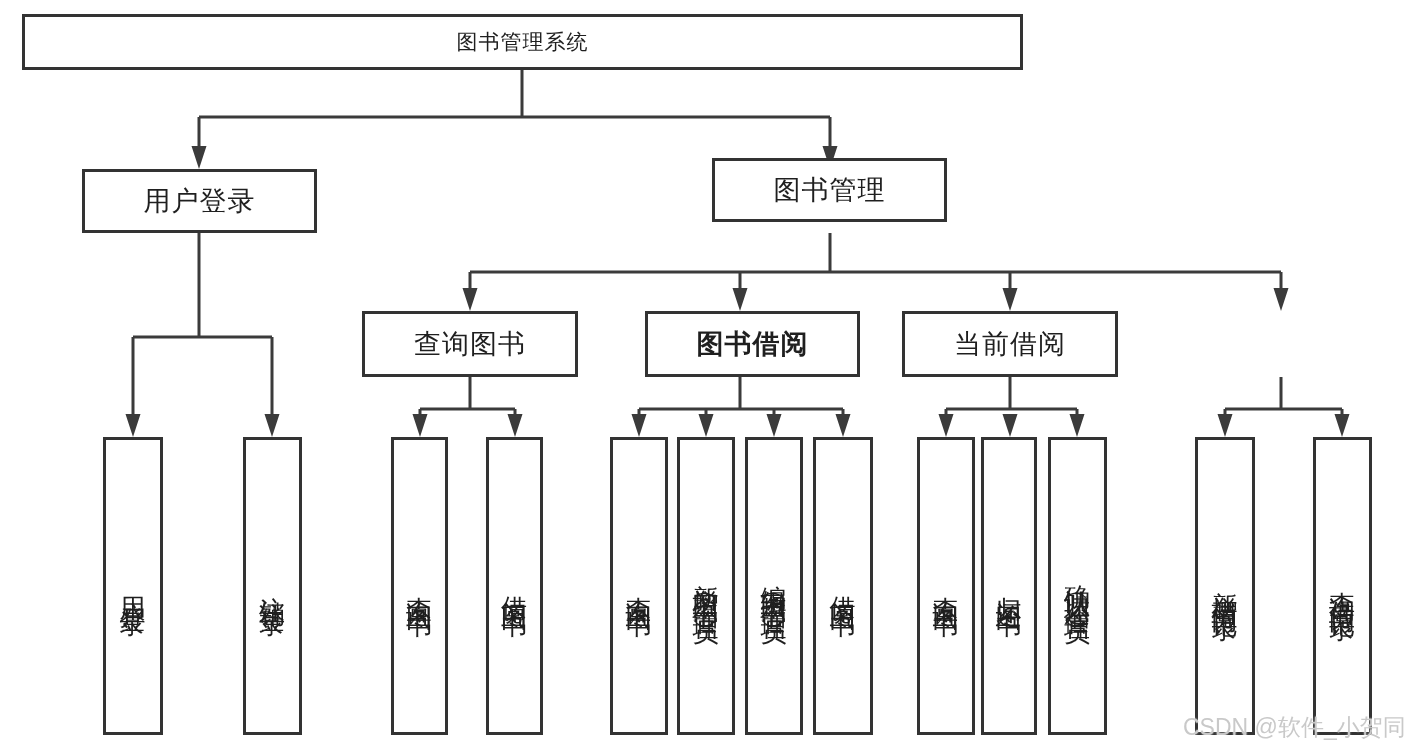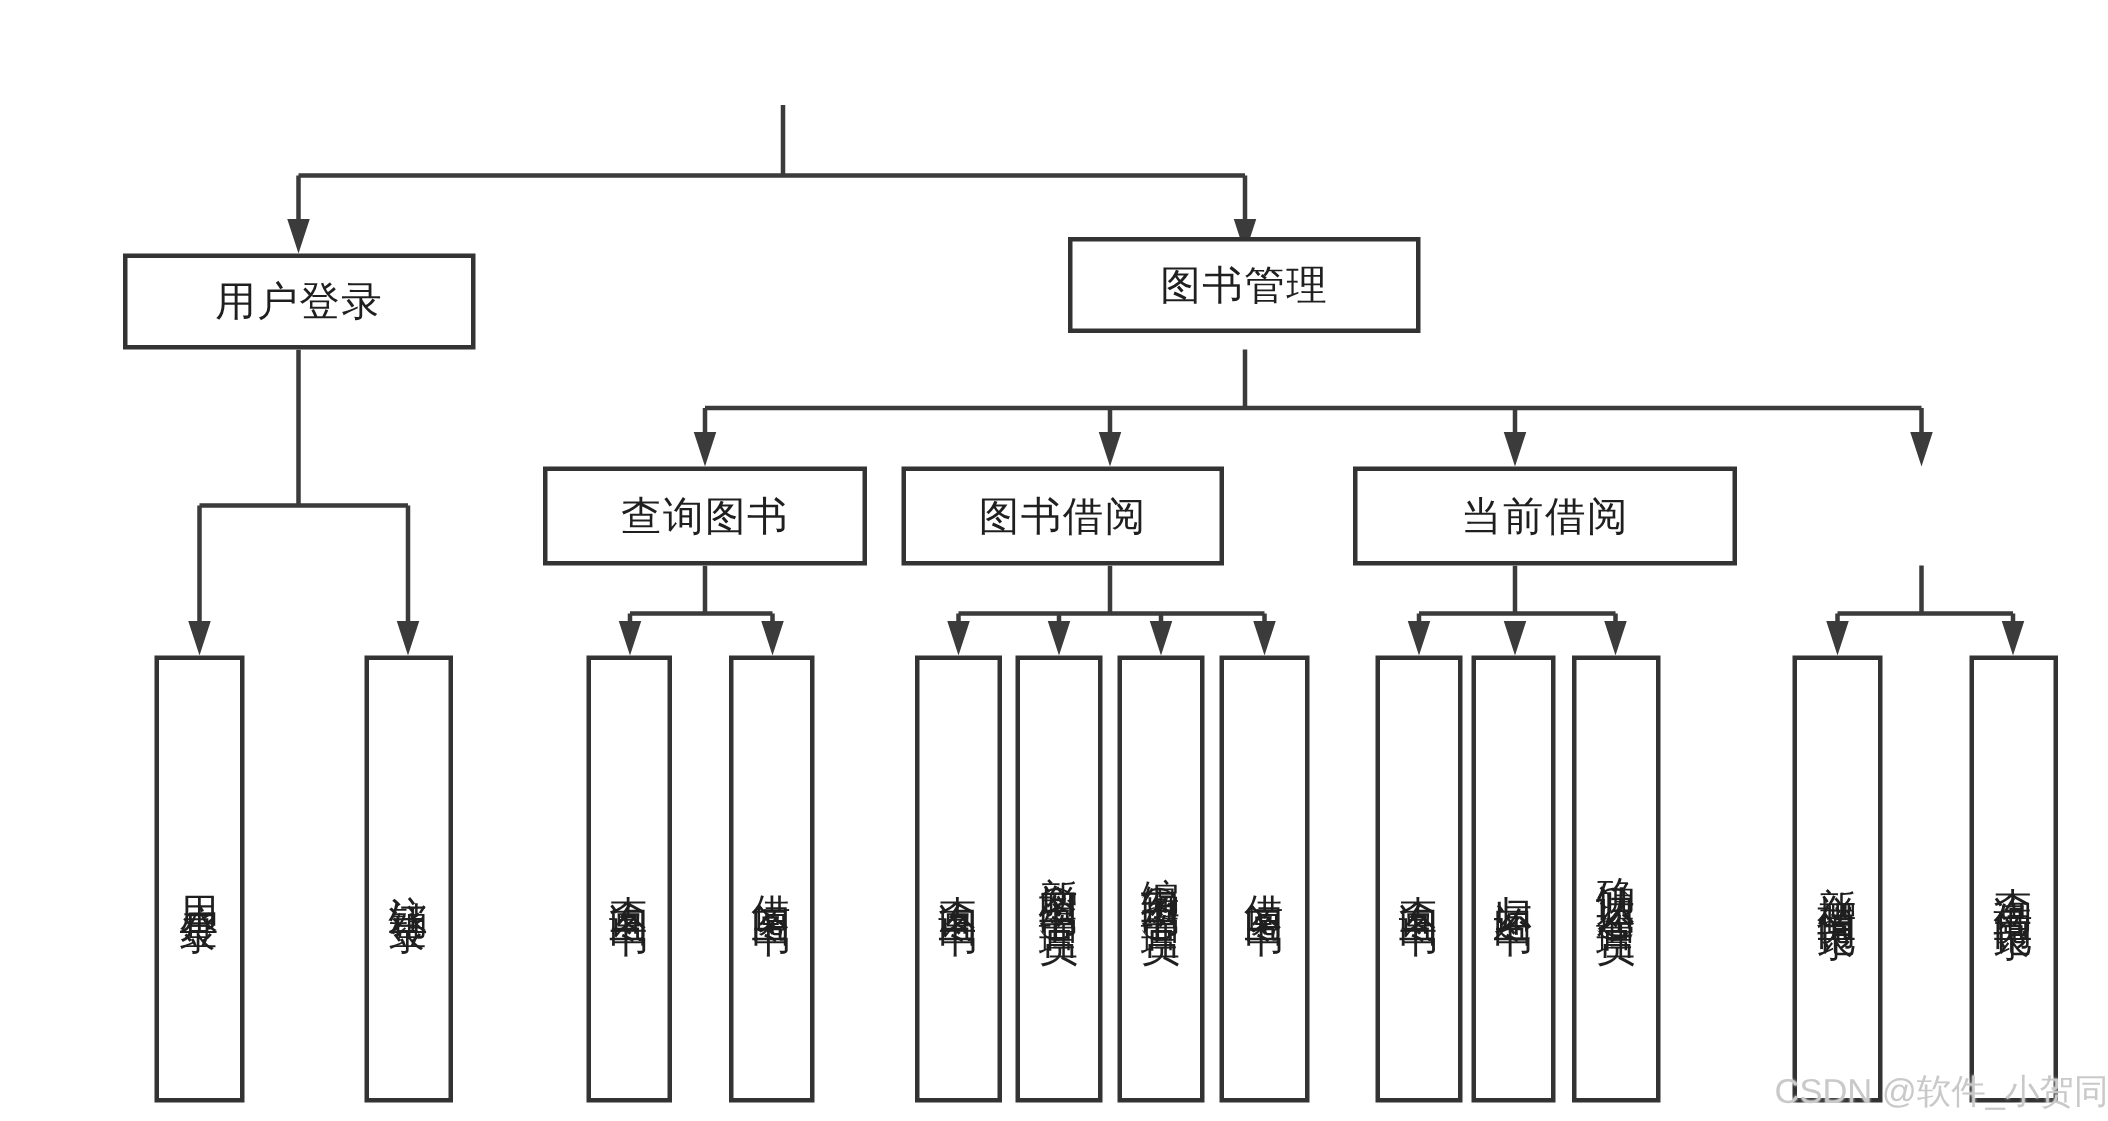--- a/index.html
+++ b/index.html
@@ -100,35 +100,38 @@
       M766.5 414 L781.5 414 L774 437 Z
       M835.5 414 L850.5 414 L843 437 Z
       M938.5 414 L953.5 414 L946 437 Z
       M1002.5 414 L1017.5 414 L1010 437 Z
       M1069.5 414 L1084.5 414 L1077 437 Z
       M1217.5 414 L1232.5 414 L1225 437 Z
       M1334.5 414 L1349.5 414 L1342 437 Z
     "></path>
   </svg>
 
+  <div class="box root" style="left:22px;top:14px;width:1001px;height:56px;">
+    <span>图书管理系统</span>
+  </div>
 
   <div class="box" style="left:82px;top:169px;width:235px;height:64px;">
     <span>用户登录</span>
   </div>
   <div class="box" style="left:712px;top:158px;width:235px;height:64px;">
     <span>图书管理</span>
   </div>
 
   <div class="box" style="left:362px;top:311px;width:216px;height:66px;">
     <span>查询图书</span>
   </div>
-  <div class="box" style="left:601px;top:311px;width:215px;height:66px;">
+  <div class="box" style="left:645px;top:311px;width:215px;height:66px;font-weight:bold;">
     <span>图书借阅</span>
   </div>
-  <div class="box" style="left:902px;top:311px;width:256px;height:66px;">
+  <div class="box" style="left:902px;top:311px;width:216px;height:66px;">
     <span>当前借阅</span>
   </div>
 
   <div class="vbox" style="left:103px;width:60px;">
     <span class="vtext">用户登录</span>
   </div>
   <div class="vbox" style="left:243px;width:59px;">
     <span class="vtext">注销登录</span>
   </div>
 

